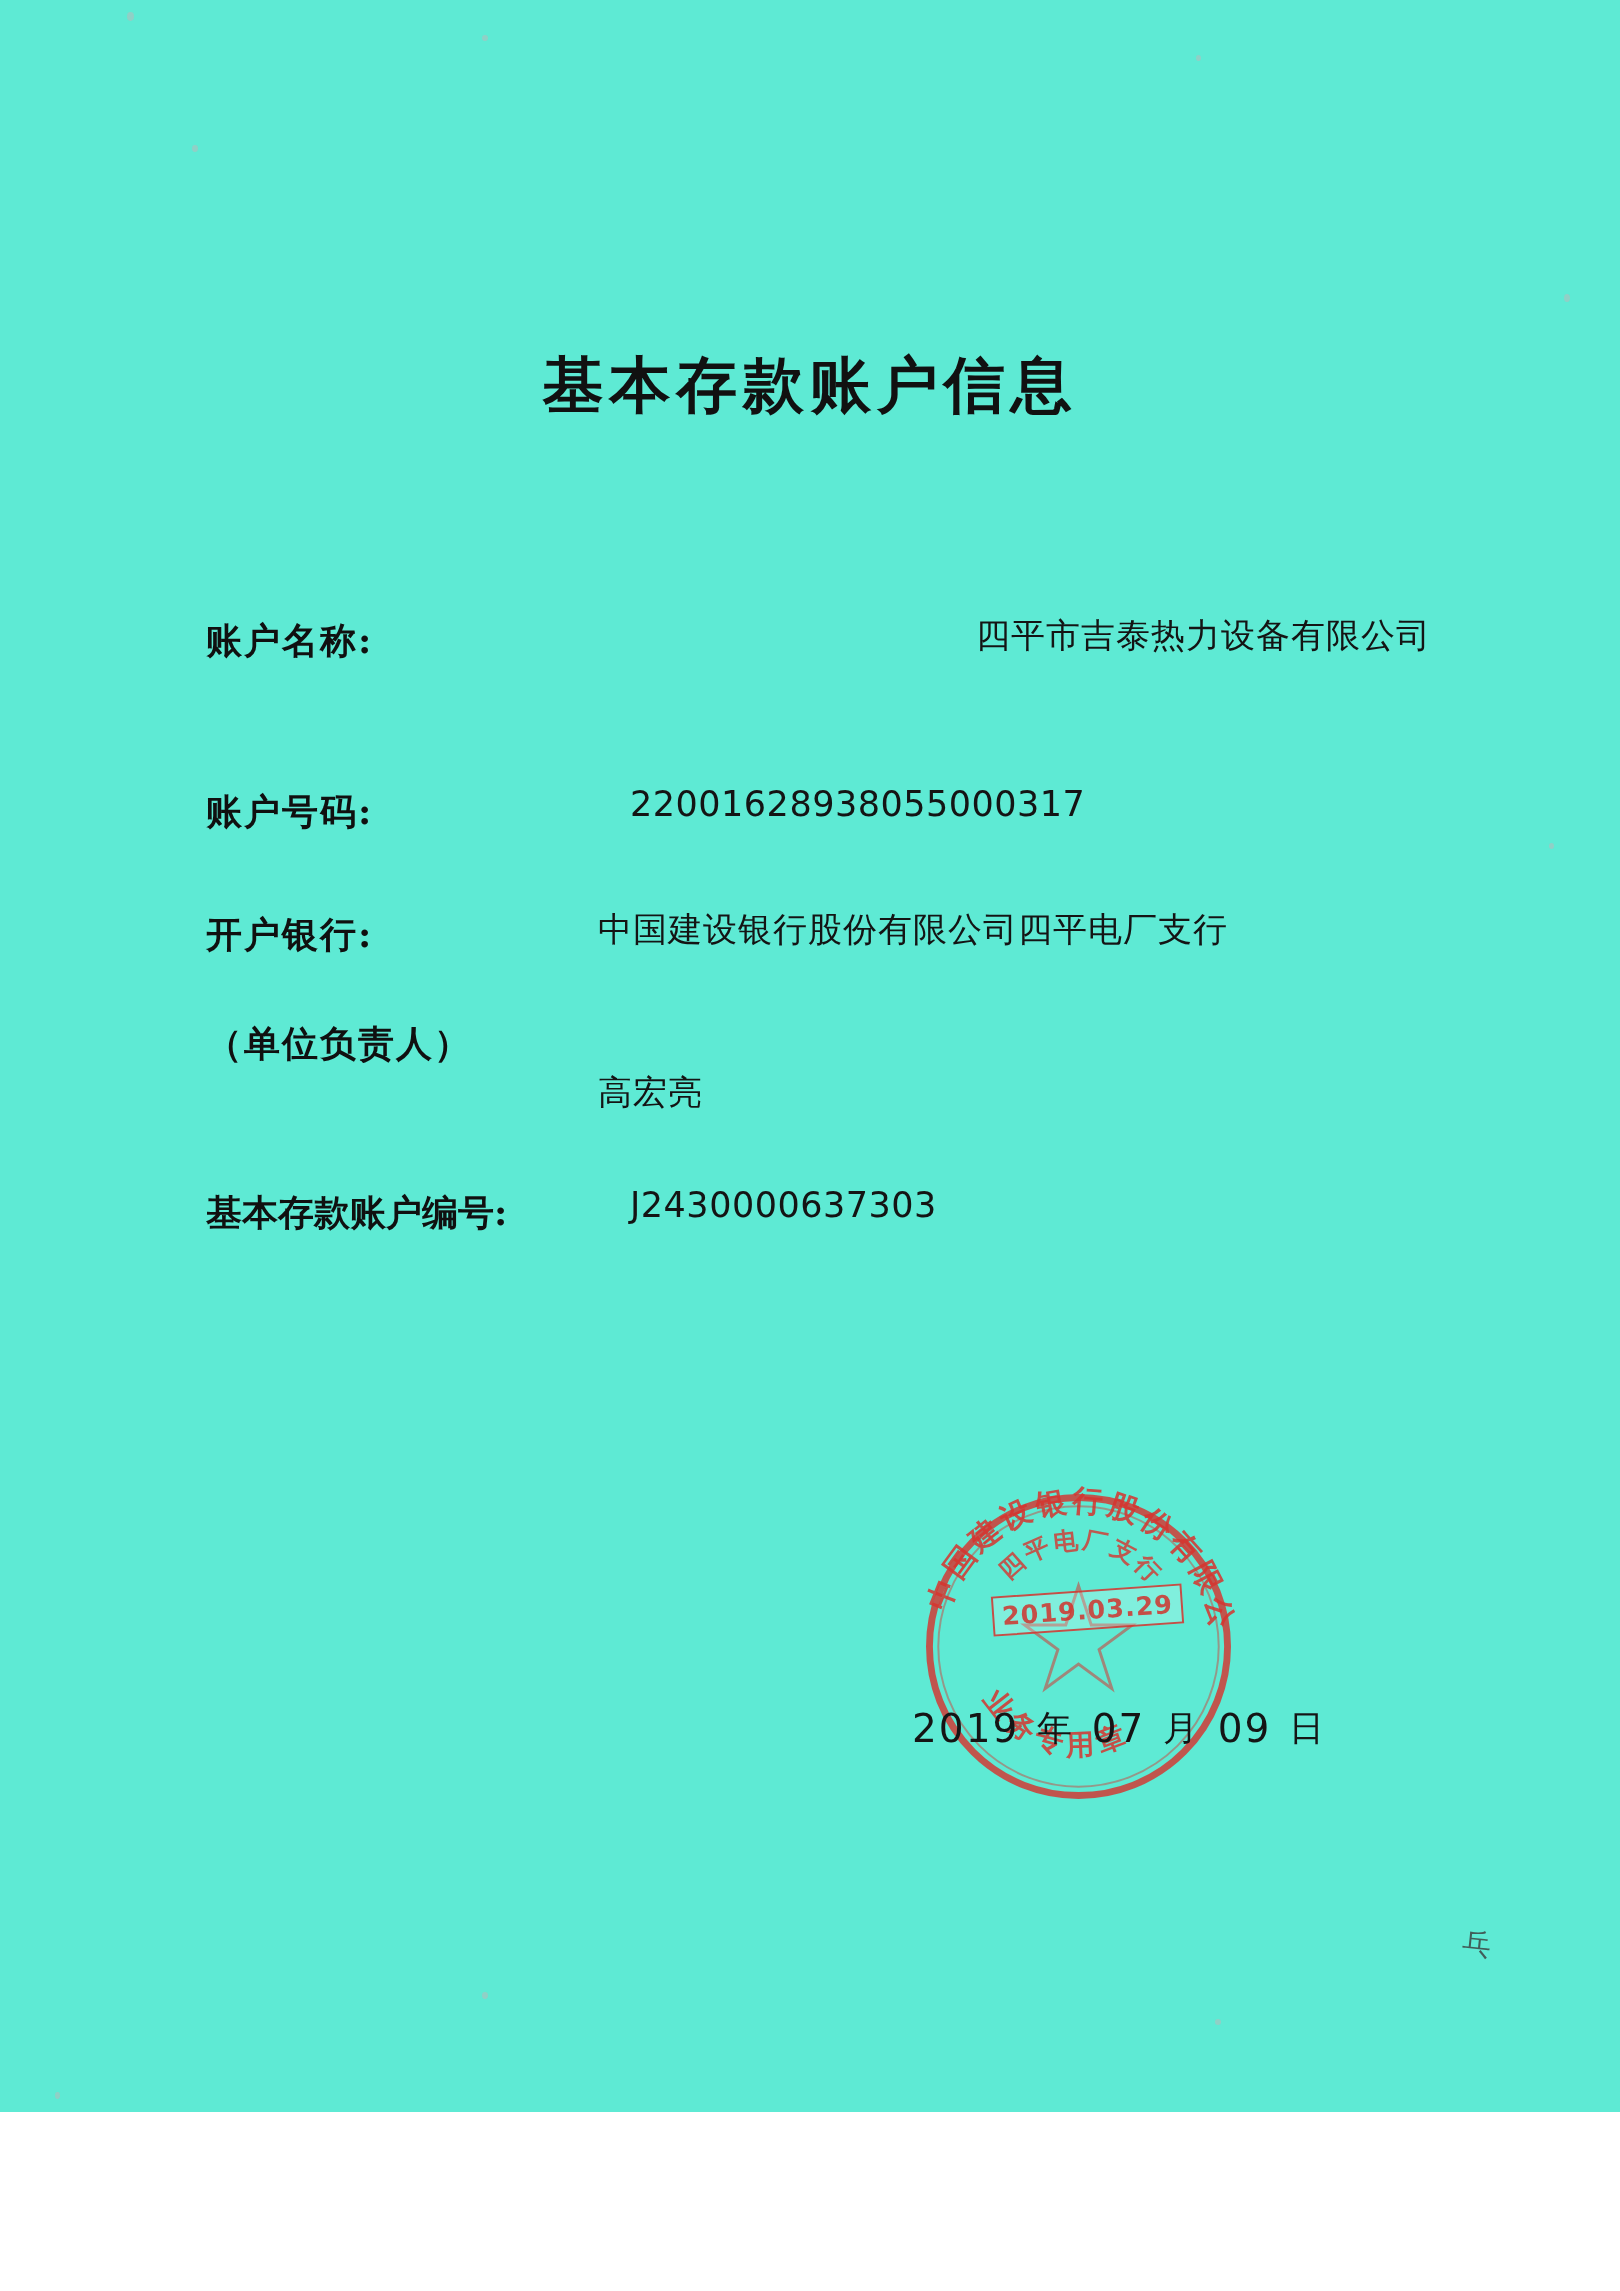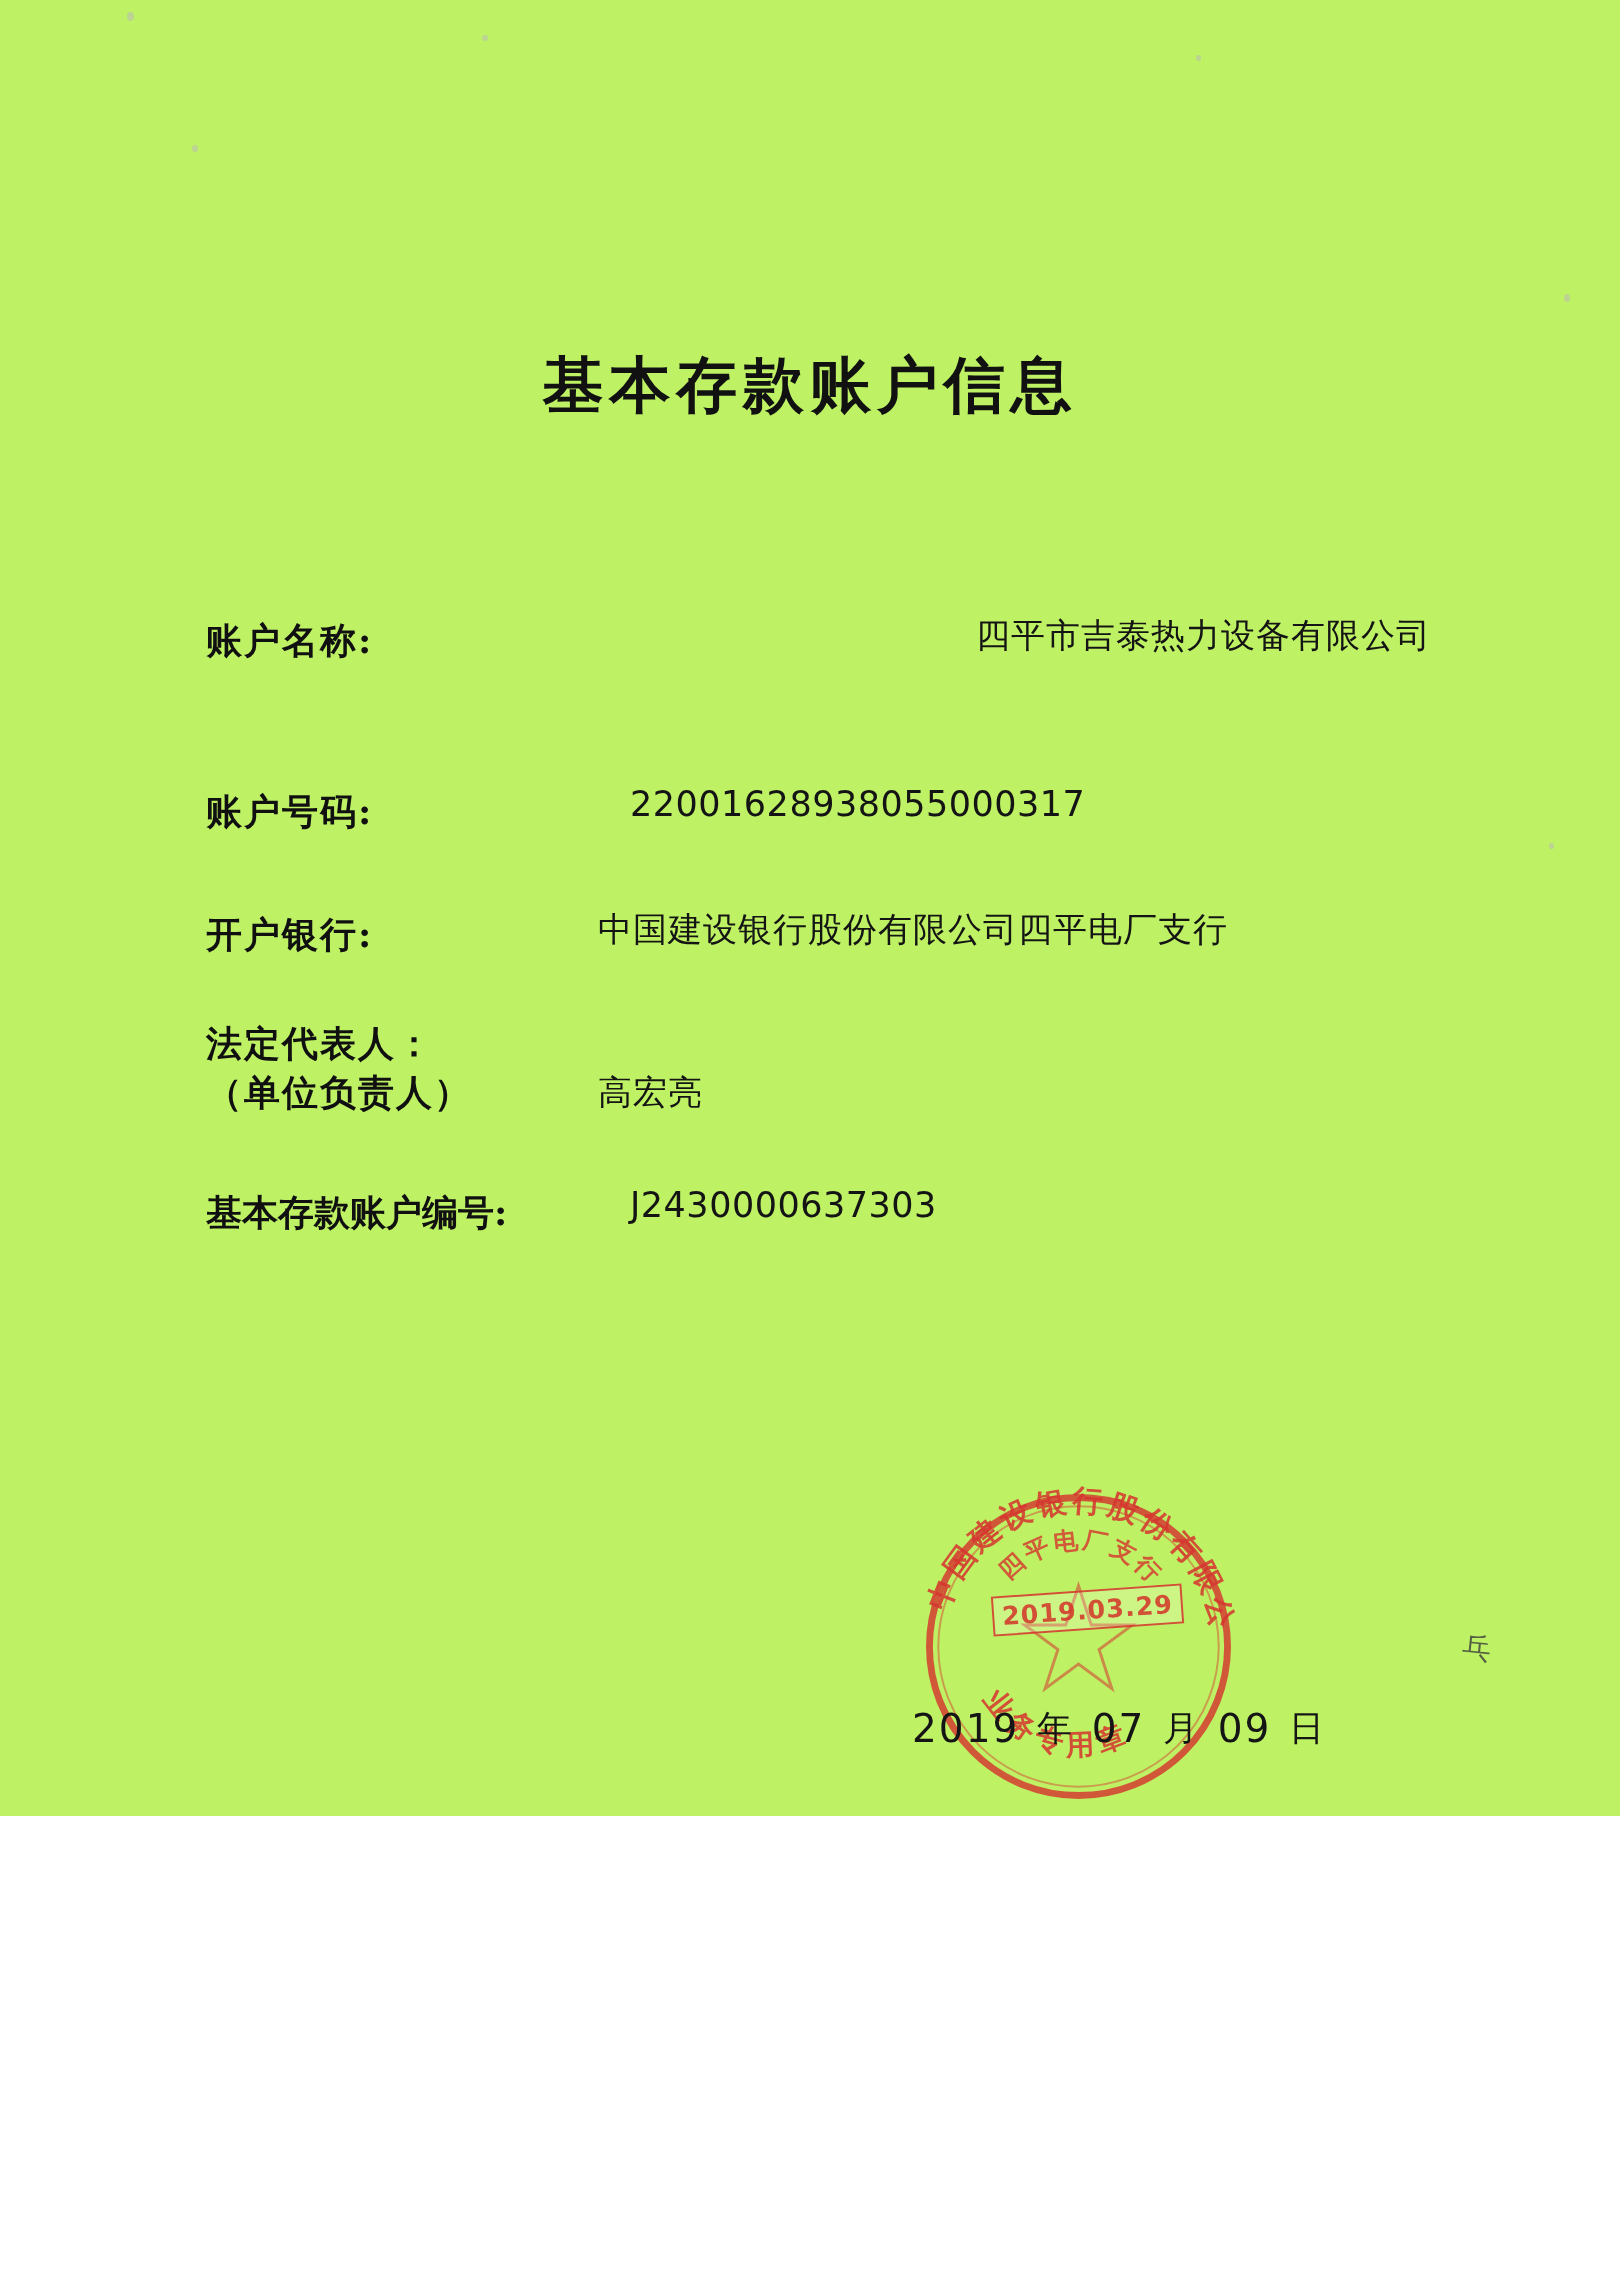--- a/index.html
+++ b/index.html
@@ -7,22 +7,22 @@
     padding: 0;
     background: #ffffff;
   }
   body {
     font-family: "Liberation Serif", "DejaVu Serif", serif;
     color: #1a1a1a;
   }
   .page {
     position: relative;
     width: 1620px;
-    height: 1816px;
-    background: #bef264;
+    height: 2112px;
+    background: #5eead4;
     overflow: hidden;
   }
 
   
   .speck {
     position: absolute;
     background: #b9b9b9;
     border-radius: 50%;
     opacity: .55;
   }
@@ -167,21 +167,20 @@
     <div class="field-value mono-num">22001628938055000317</div>
   </div>
 
   <div class="field-row" id="row-bank">
     <div class="field-label">开户银行:</div>
     <div class="field-value">中国建设银行股份有限公司四平电厂支行</div>
   </div>
 
   <div class="field-row" id="row-legal-rep">
     <div class="field-label two-line">
-      <div>法定代表人：</div>
       <div>（单位负责人）</div>
     </div>
     <div class="field-value">高宏亮</div>
   </div>
 
   <div class="field-row" id="row-basic-account-no">
     <div class="field-label">基本存款账户编号:</div>
     <div class="field-value mono-num">J2430000637303</div>
   </div>
 

